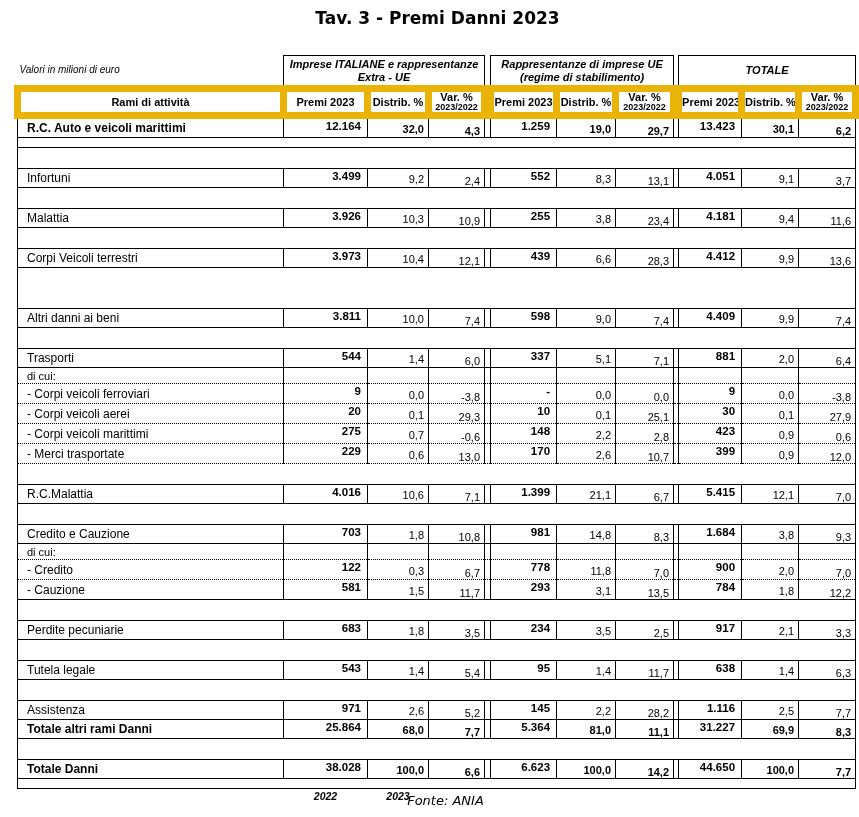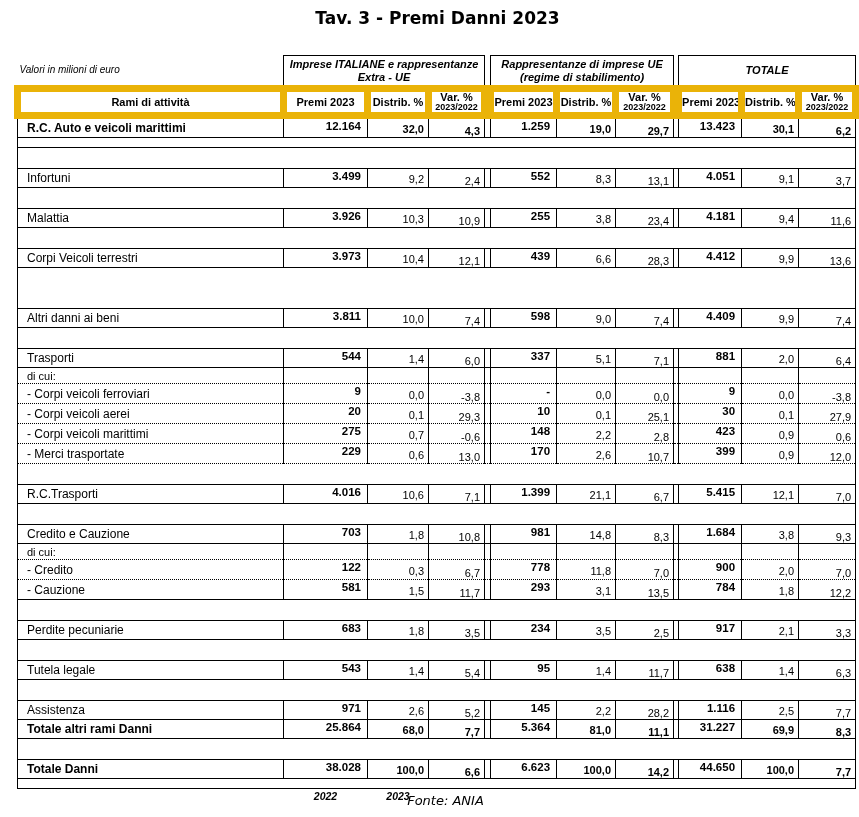--- a/index.html
+++ b/index.html
@@ -388,21 +388,21 @@
         <td class="c-gap"></td>
         <td class="c-premi"></td>
         <td class="c-dist"></td>
         <td class="c-var"></td>
         <td class="c-gap"></td>
         <td class="c-premi"></td>
         <td class="c-dist"></td>
         <td class="c-var"></td>
       </tr>
       <tr class="r-main">
-        <td class="c-label">R.C.Trasporti</td>
+        <td class="c-label">R.C.Malattia</td>
         <td class="c-premi">4.016</td>
         <td class="c-dist">10,6</td>
         <td class="c-var">7,1</td>
         <td class="c-gap"></td>
         <td class="c-premi">1.399</td>
         <td class="c-dist">21,1</td>
         <td class="c-var">6,7</td>
         <td class="c-gap"></td>
         <td class="c-premi">5.415</td>
         <td class="c-dist">12,1</td>

